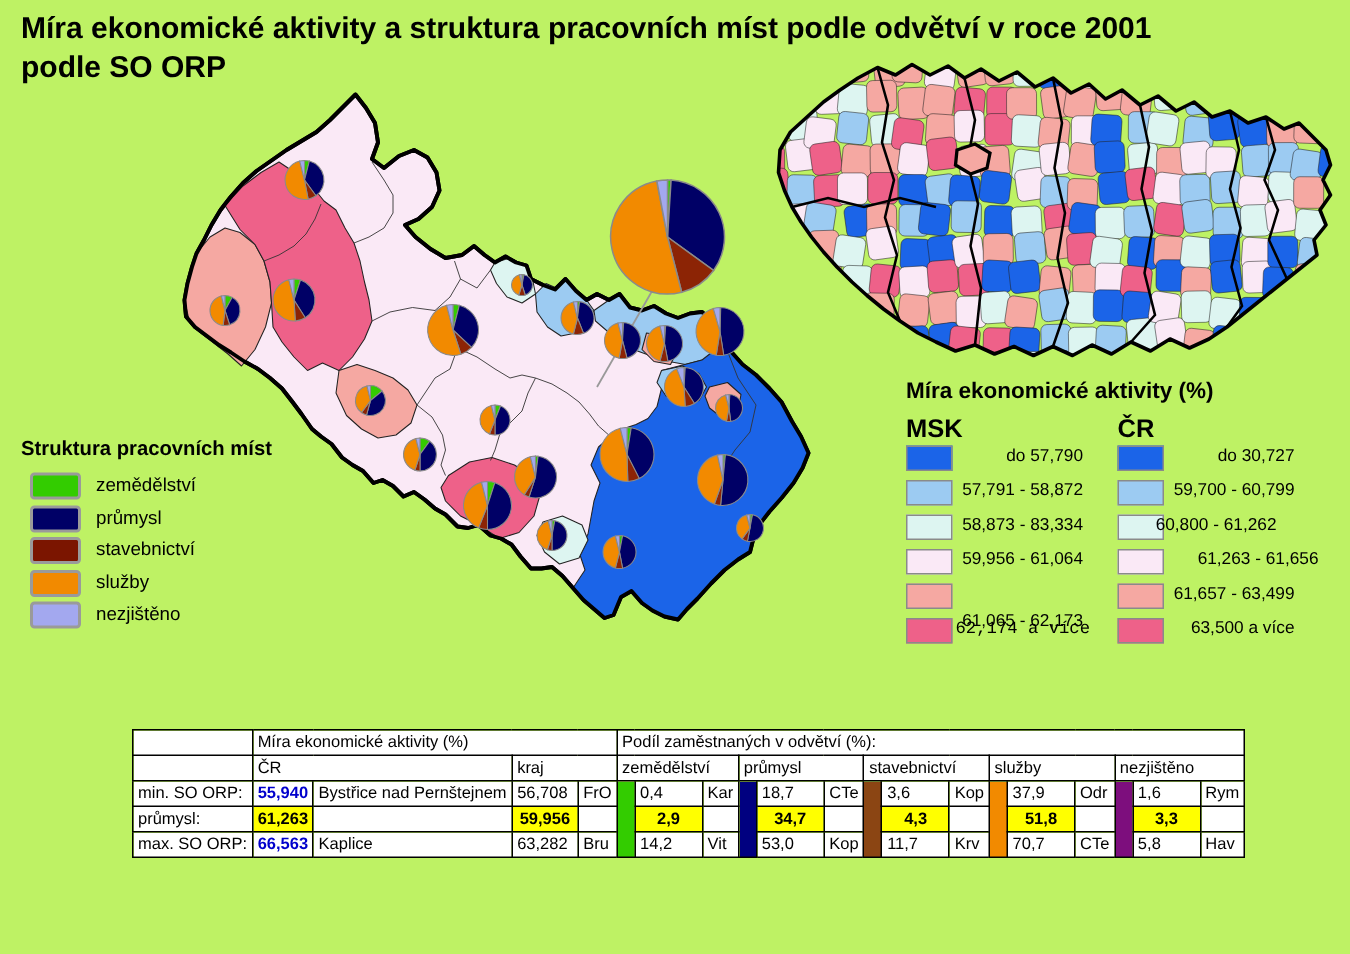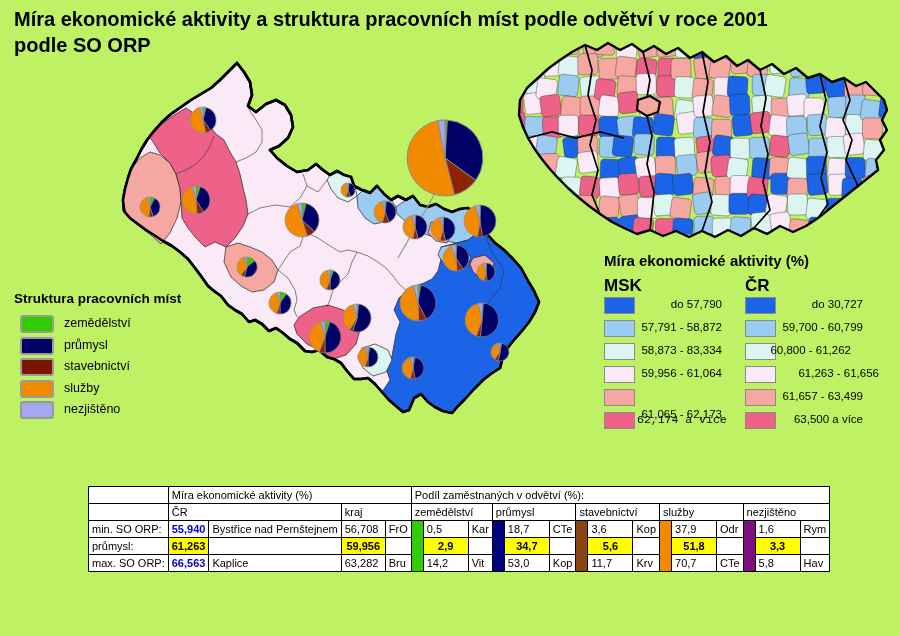--- a/index.html
+++ b/index.html
@@ -634,21 +634,21 @@
           <td class="gh" colspan="3" rowspan="1">služby</td>
           <td class="gh" colspan="3" rowspan="1">nezjištěno</td>
         </tr>
         <tr>
           <td colspan="1" rowspan="1">min. SO ORP:</td>
           <td class="vblue" colspan="1" rowspan="1">55,940</td>
           <td colspan="1" rowspan="1">Bystřice nad Pernštejnem</td>
           <td class="num" colspan="1" rowspan="1">56,708</td>
           <td colspan="1" rowspan="1">FrO</td>
           <td class="sw" colspan="1" rowspan="3" style="background: rgb(51, 204, 0);"></td>
-          <td class="num" colspan="1" rowspan="1">0,5</td>
+          <td class="num" colspan="1" rowspan="1">0,4</td>
           <td colspan="1" rowspan="1">Kar</td>
           <td class="sw" colspan="1" rowspan="3" style="background: rgb(0, 0, 128);"></td>
           <td class="num" colspan="1" rowspan="1">18,7</td>
           <td colspan="1" rowspan="1">CTe</td>
           <td class="sw" colspan="1" rowspan="3" style="background: rgb(139, 69, 19);"></td>
           <td class="num" colspan="1" rowspan="1">3,6</td>
           <td colspan="1" rowspan="1">Kop</td>
           <td class="sw" colspan="1" rowspan="3" style="background: rgb(242, 138, 0);"></td>
           <td class="num" colspan="1" rowspan="1">37,9</td>
           <td colspan="1" rowspan="1">Odr</td>
@@ -659,21 +659,21 @@
         <tr>
           <td colspan="1" rowspan="1">průmysl:</td>
           <td class="hl" colspan="1" rowspan="1">61,263</td>
           <td colspan="1" rowspan="1"></td>
           <td class="hl" colspan="1" rowspan="1">59,956</td>
           <td colspan="1" rowspan="1"></td>
           <td class="hl" colspan="1" rowspan="1">2,9</td>
           <td colspan="1" rowspan="1"></td>
           <td class="hl" colspan="1" rowspan="1">34,7</td>
           <td colspan="1" rowspan="1"></td>
-          <td class="hl" colspan="1" rowspan="1">5,6</td>
+          <td class="hl" colspan="1" rowspan="1">4,3</td>
           <td colspan="1" rowspan="1"></td>
           <td class="hl" colspan="1" rowspan="1">51,8</td>
           <td colspan="1" rowspan="1"></td>
           <td class="hl" colspan="1" rowspan="1">3,3</td>
           <td colspan="1" rowspan="1"></td>
         </tr>
         <tr>
           <td colspan="1" rowspan="1">max. SO ORP:</td>
           <td class="vblue" colspan="1" rowspan="1">66,563</td>
           <td colspan="1" rowspan="1">Kaplice</td>

